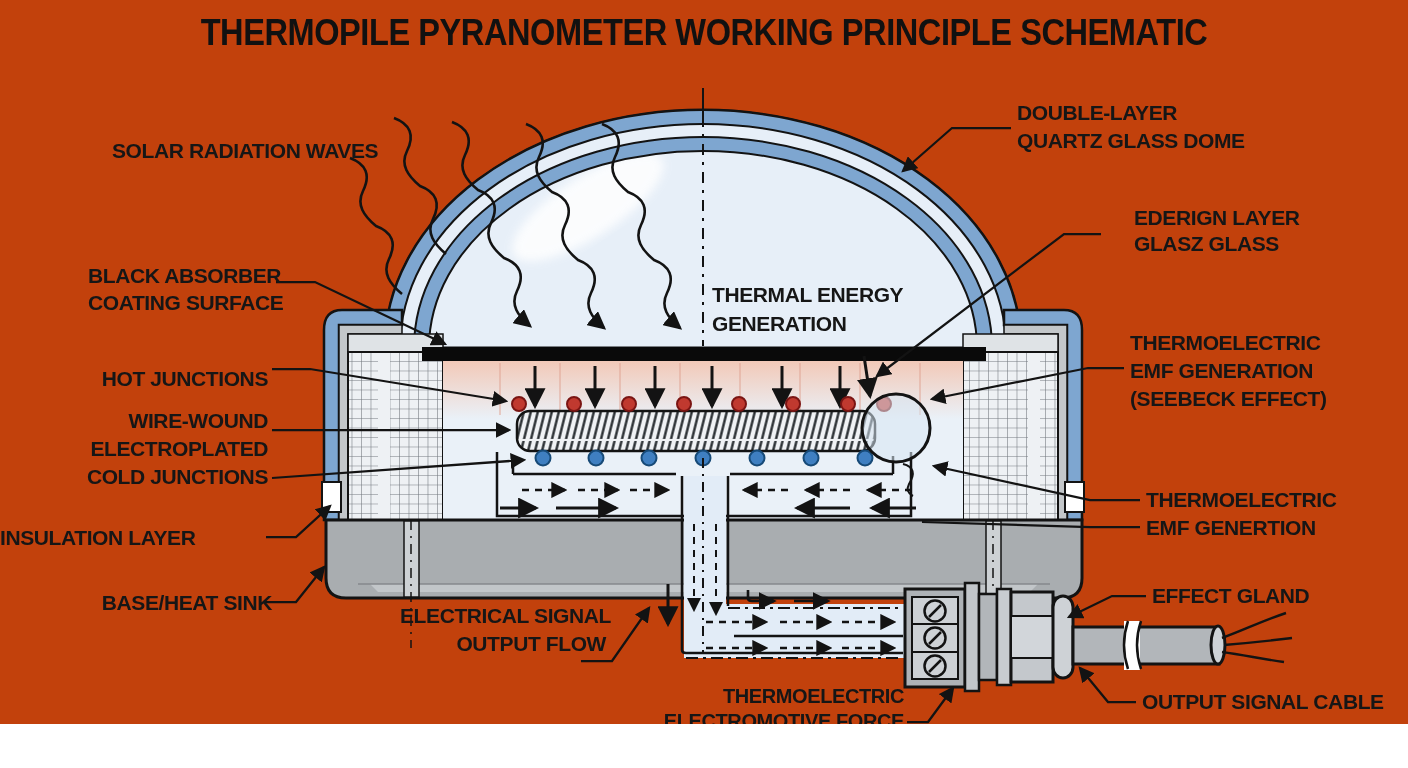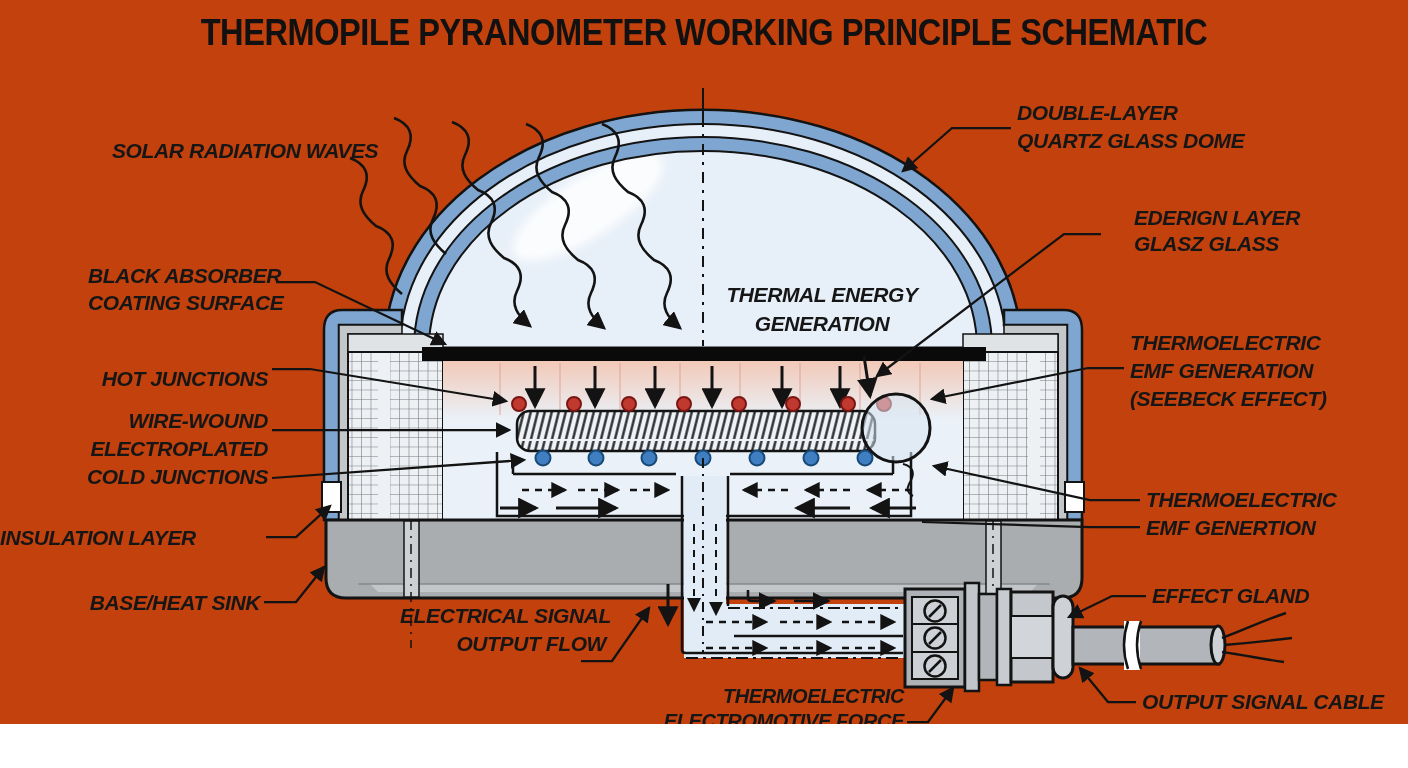--- a/index.html
+++ b/index.html
@@ -3,21 +3,21 @@
 <meta charset="utf-8">
 <style>
   html,body{margin:0;padding:0;background:#ffffff;}
   .stage{position:relative;width:1408px;height:724px;overflow:hidden;
          font-family:"Liberation Sans",sans-serif;background:#c2410c;}
   .stage > svg{position:absolute;left:0;top:0;}
   #title{position:absolute;left:0;right:0;top:12px;text-align:center;font-weight:700;
          font-size:37px;letter-spacing:-0.5px;color:#111;transform:scaleX(.88);}
   .lbl{position:absolute;font-weight:700;color:#161616;font-size:21px;line-height:27px;
        letter-spacing:-0.4px;white-space:nowrap;}
-  .lbl div{white-space:nowrap;font-style:italic;}
+  .lbl div{white-space:nowrap;}
 </style>
 </head>
 <body>
 
 <div class="stage">
 
 <svg width="1408" height="768" viewBox="0 0 1408 768">
   <defs>
     <marker id="ah" viewBox="0 0 10 10" refX="8.5" refY="5" markerWidth="7" markerHeight="7" orient="auto-start-reverse">
       <path d="M0,0 L10,5 L0,10 Z" fill="#131313"></path>
@@ -261,35 +261,35 @@
 <div class="lbl" style="left:0;width:268px;text-align:right;top:407px;line-height:28px;">
   <div>WIRE-WOUND</div>
   <div>ELECTROPLATED</div>
   <div>COLD JUNCTIONS</div>
 </div>
 
 <div class="lbl" style="left:0;width:262px;top:524px;">
   <div>INSULATION LAYER</div>
 </div>
 
-<div class="lbl" style="left:0;width:260px;text-align:right;top:589px;">
+<div class="lbl" style="left:0;width:260px;text-align:right;top:589px;padding-left:12px;">
   <div>BASE/HEAT SINK</div>
 </div>
 
 <div class="lbl" style="left:1017px;top:99px;line-height:28px;">
   <div>DOUBLE-LAYER</div>
   <div>QUARTZ GLASS DOME</div>
 </div>
 
 <div class="lbl" style="left:1107px;top:205px;line-height:26px;margin-left:27px;">
   <div>EDERIGN LAYER</div>
   <div>GLASZ GLASS</div>
 </div>
 
-<div class="lbl" style="left:712px;width:220px;text-align:center;top:280px;line-height:29px;">
+<div class="lbl" style="left:712px;width:220px;text-align:left;top:280px;line-height:29px;">
   <div>THERMAL ENERGY</div>
   <div>GENERATION</div>
 </div>
 
 <div class="lbl" style="left:1130px;top:329px;line-height:28px;">
   <div>THERMOELECTRIC</div>
   <div>EMF GENERATION</div>
   <div>(SEEBECK EFFECT)</div>
 </div>
 

